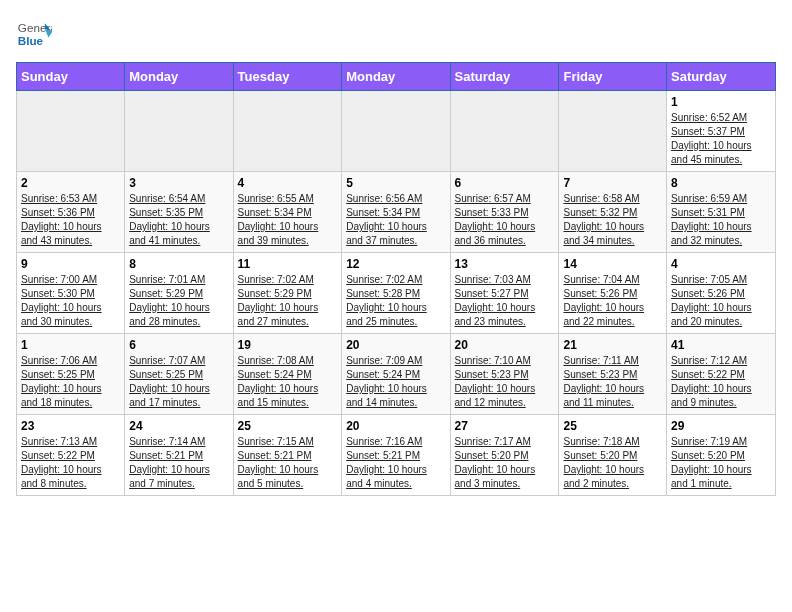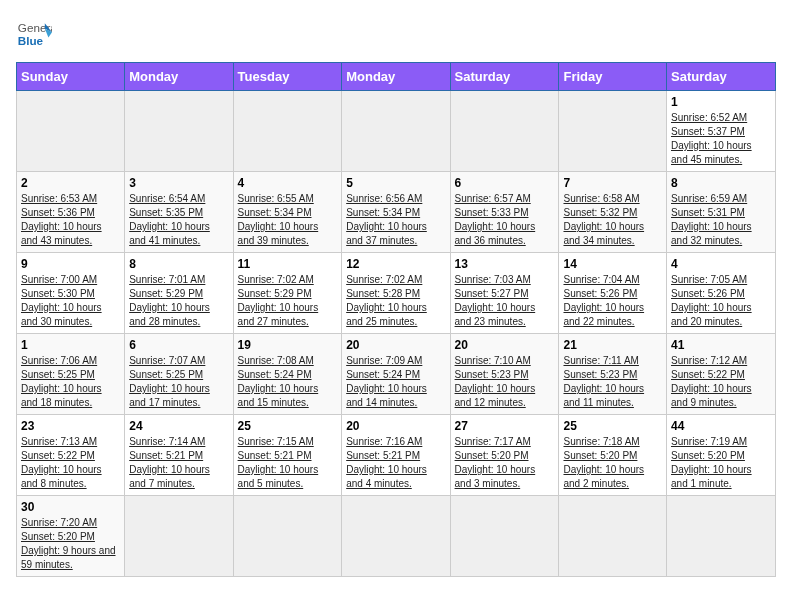--- a/index.html
+++ b/index.html
@@ -235,30 +235,18 @@
         </td>
         <td>
           <div class="day-number">27</div>
           <div class="day-info">Sunrise: 7:17 AM<br>Sunset: 5:20 PM<br>Daylight: 10 hours and 3 minutes.</div>
         </td>
         <td>
           <div class="day-number">25</div>
           <div class="day-info">Sunrise: 7:18 AM<br>Sunset: 5:20 PM<br>Daylight: 10 hours and 2 minutes.</div>
         </td>
         <td>
-          <div class="day-number">44</div>
+          <div class="day-number">29</div>
           <div class="day-info">Sunrise: 7:19 AM<br>Sunset: 5:20 PM<br>Daylight: 10 hours and 1 minute.</div>
         </td>
-      </tr>
-      <tr>
-        <td>
-          <div class="day-number">30</div>
-          <div class="day-info">Sunrise: 7:20 AM<br>Sunset: 5:20 PM<br>Daylight: 9 hours and 59 minutes.</div>
-        </td>
-        <td class="empty-cell"></td>
-        <td class="empty-cell"></td>
-        <td class="empty-cell"></td>
-        <td class="empty-cell"></td>
-        <td class="empty-cell"></td>
-        <td class="empty-cell"></td>
       </tr>
     </tbody>
 </table>
 
 </body></html>

